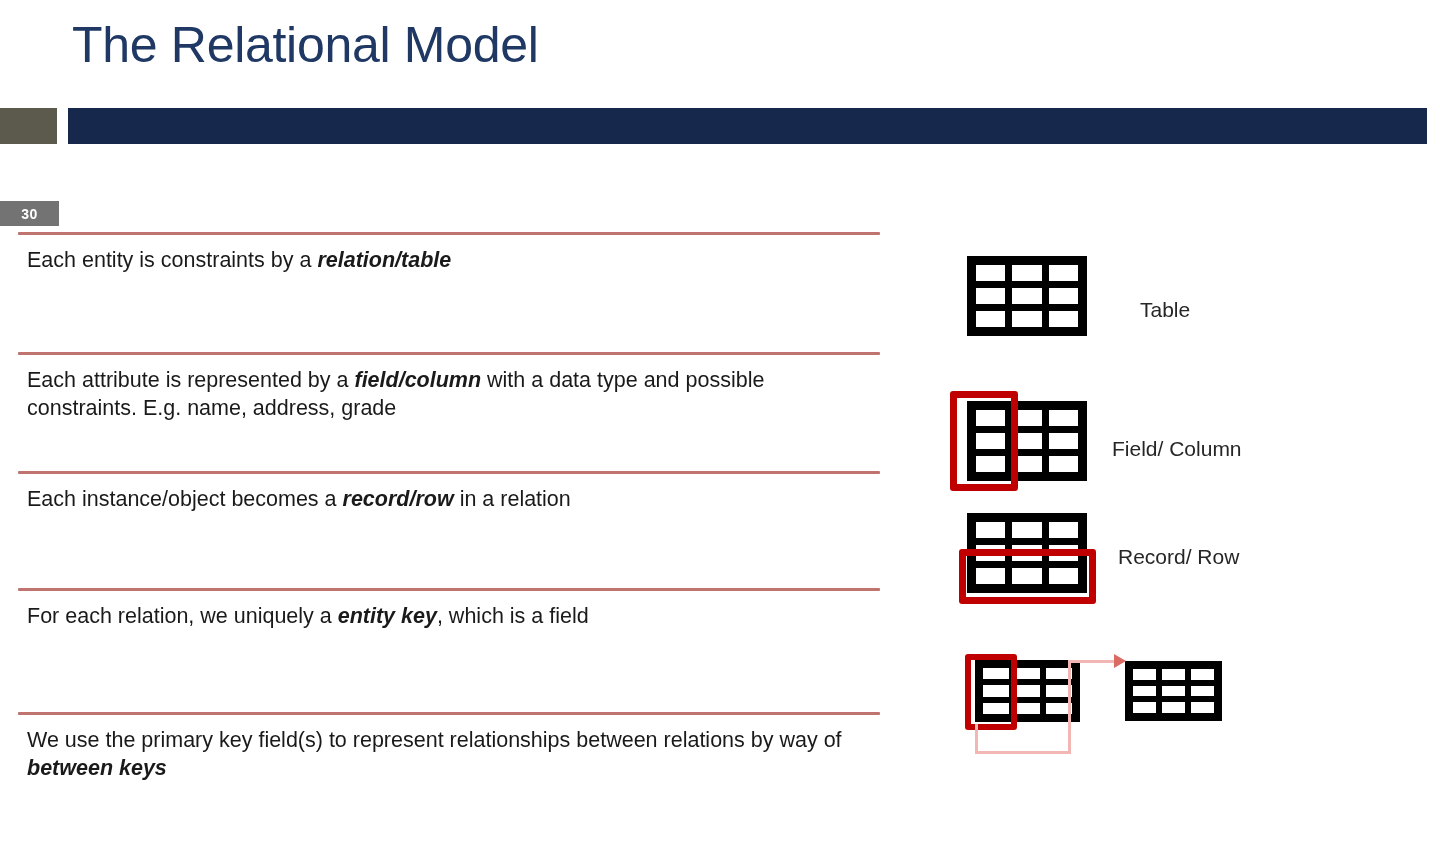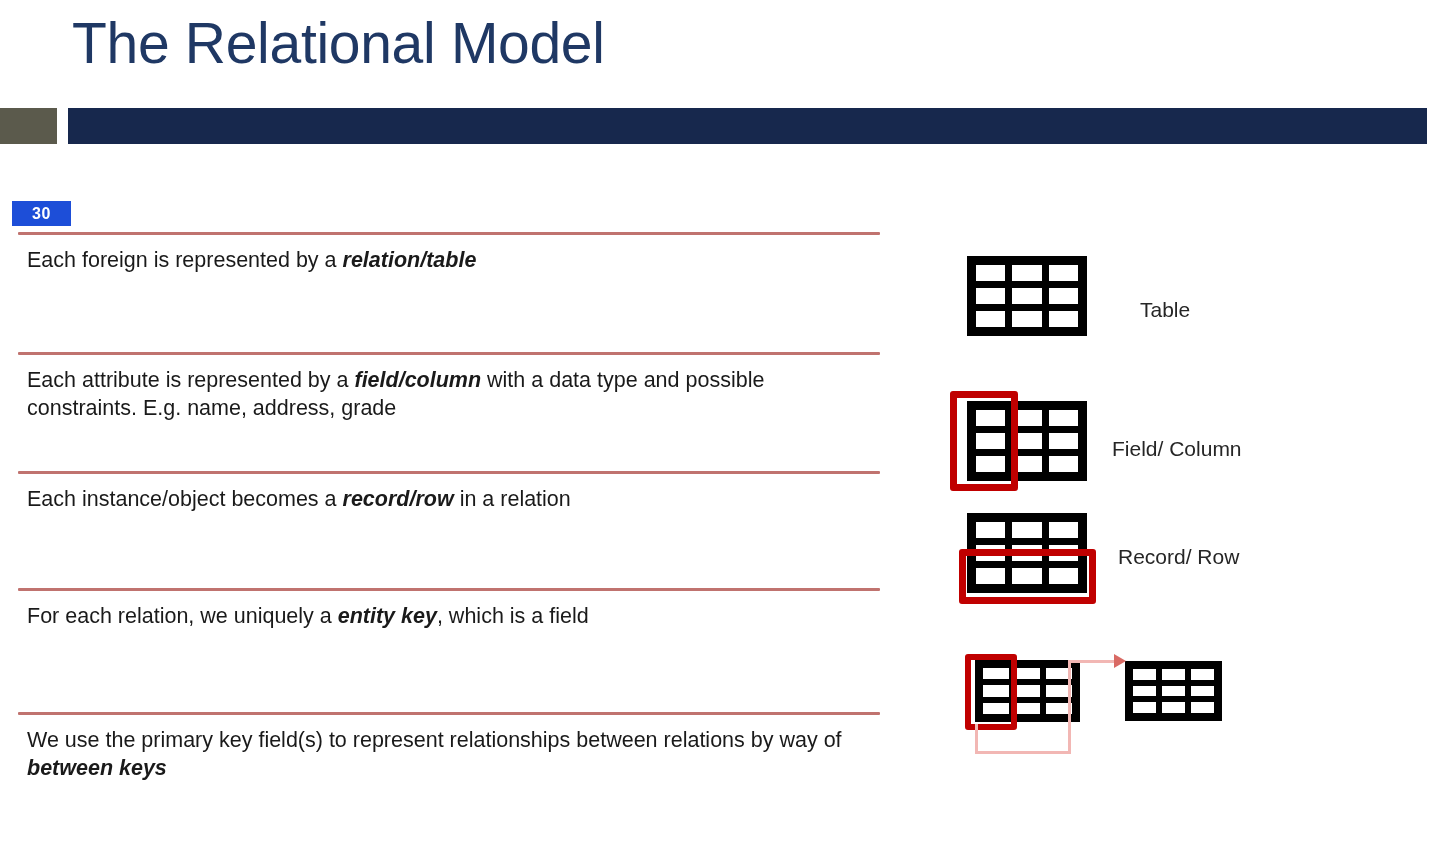--- a/index.html
+++ b/index.html
@@ -15,22 +15,22 @@
     width: 1440px;
     height: 858px;
     background: #ffffff;
     overflow: hidden;
   }
 
   
   .slide-title {
     position: absolute;
     left: 72px;
-    top: 12px;
-    font-size: 57px;
+    top: 18px;
+    font-size: 50px;
     line-height: 1.1;
     font-weight: 400;
     color: #1f3864;
     letter-spacing: -0.3px;
     white-space: nowrap;
   }
 
   
   .header-accent-gray {
     position: absolute;
@@ -45,27 +45,27 @@
     left: 68px;
     top: 108px;
     width: 1359px;
     height: 36px;
     background: #17284d;
   }
 
   
   .slide-number-badge {
     position: absolute;
-    left: 12px;
+    left: 0px;
     top: 201px;
     width: 59px;
     height: 25px;
-    background: #1d4ed8;
+    background: #737373;
     color: #ffffff;
-    font-size: 16px;
+    font-size: 14px;
     font-weight: bold;
     display: flex;
     align-items: center;
     justify-content: center;
     letter-spacing: 0.5px;
   }
 
   
   .bullets {
     position: absolute;
@@ -175,21 +175,21 @@
 
   <div class="header-accent-gray"></div>
   <div class="header-accent-navy"></div>
 
   <div class="slide-number-badge">30</div>
 
   <div class="bullets">
 
     <div class="bullet-row row-0">
       <div class="bullet-rule"></div>
-      <div class="bullet-text"><span>Each foreign is represented by a </span><b>relation/table</b></div>
+      <div class="bullet-text"><span>Each entity is constraints by a </span><b>relation/table</b></div>
     </div>
 
     <div class="bullet-row row-2">
       <div class="bullet-rule"></div>
       <div class="bullet-text"><span>Each instance/object becomes a </span><b>record/row</b><span> in a relation</span></div>
     </div>
 
     <div class="bullet-row row-1">
       <div class="bullet-rule"></div>
       <div class="bullet-text"><span>Each attribute is represented by a </span><b>field/column</b><span> with a data type and possible constraints. E.g. name, address, grade</span></div>

